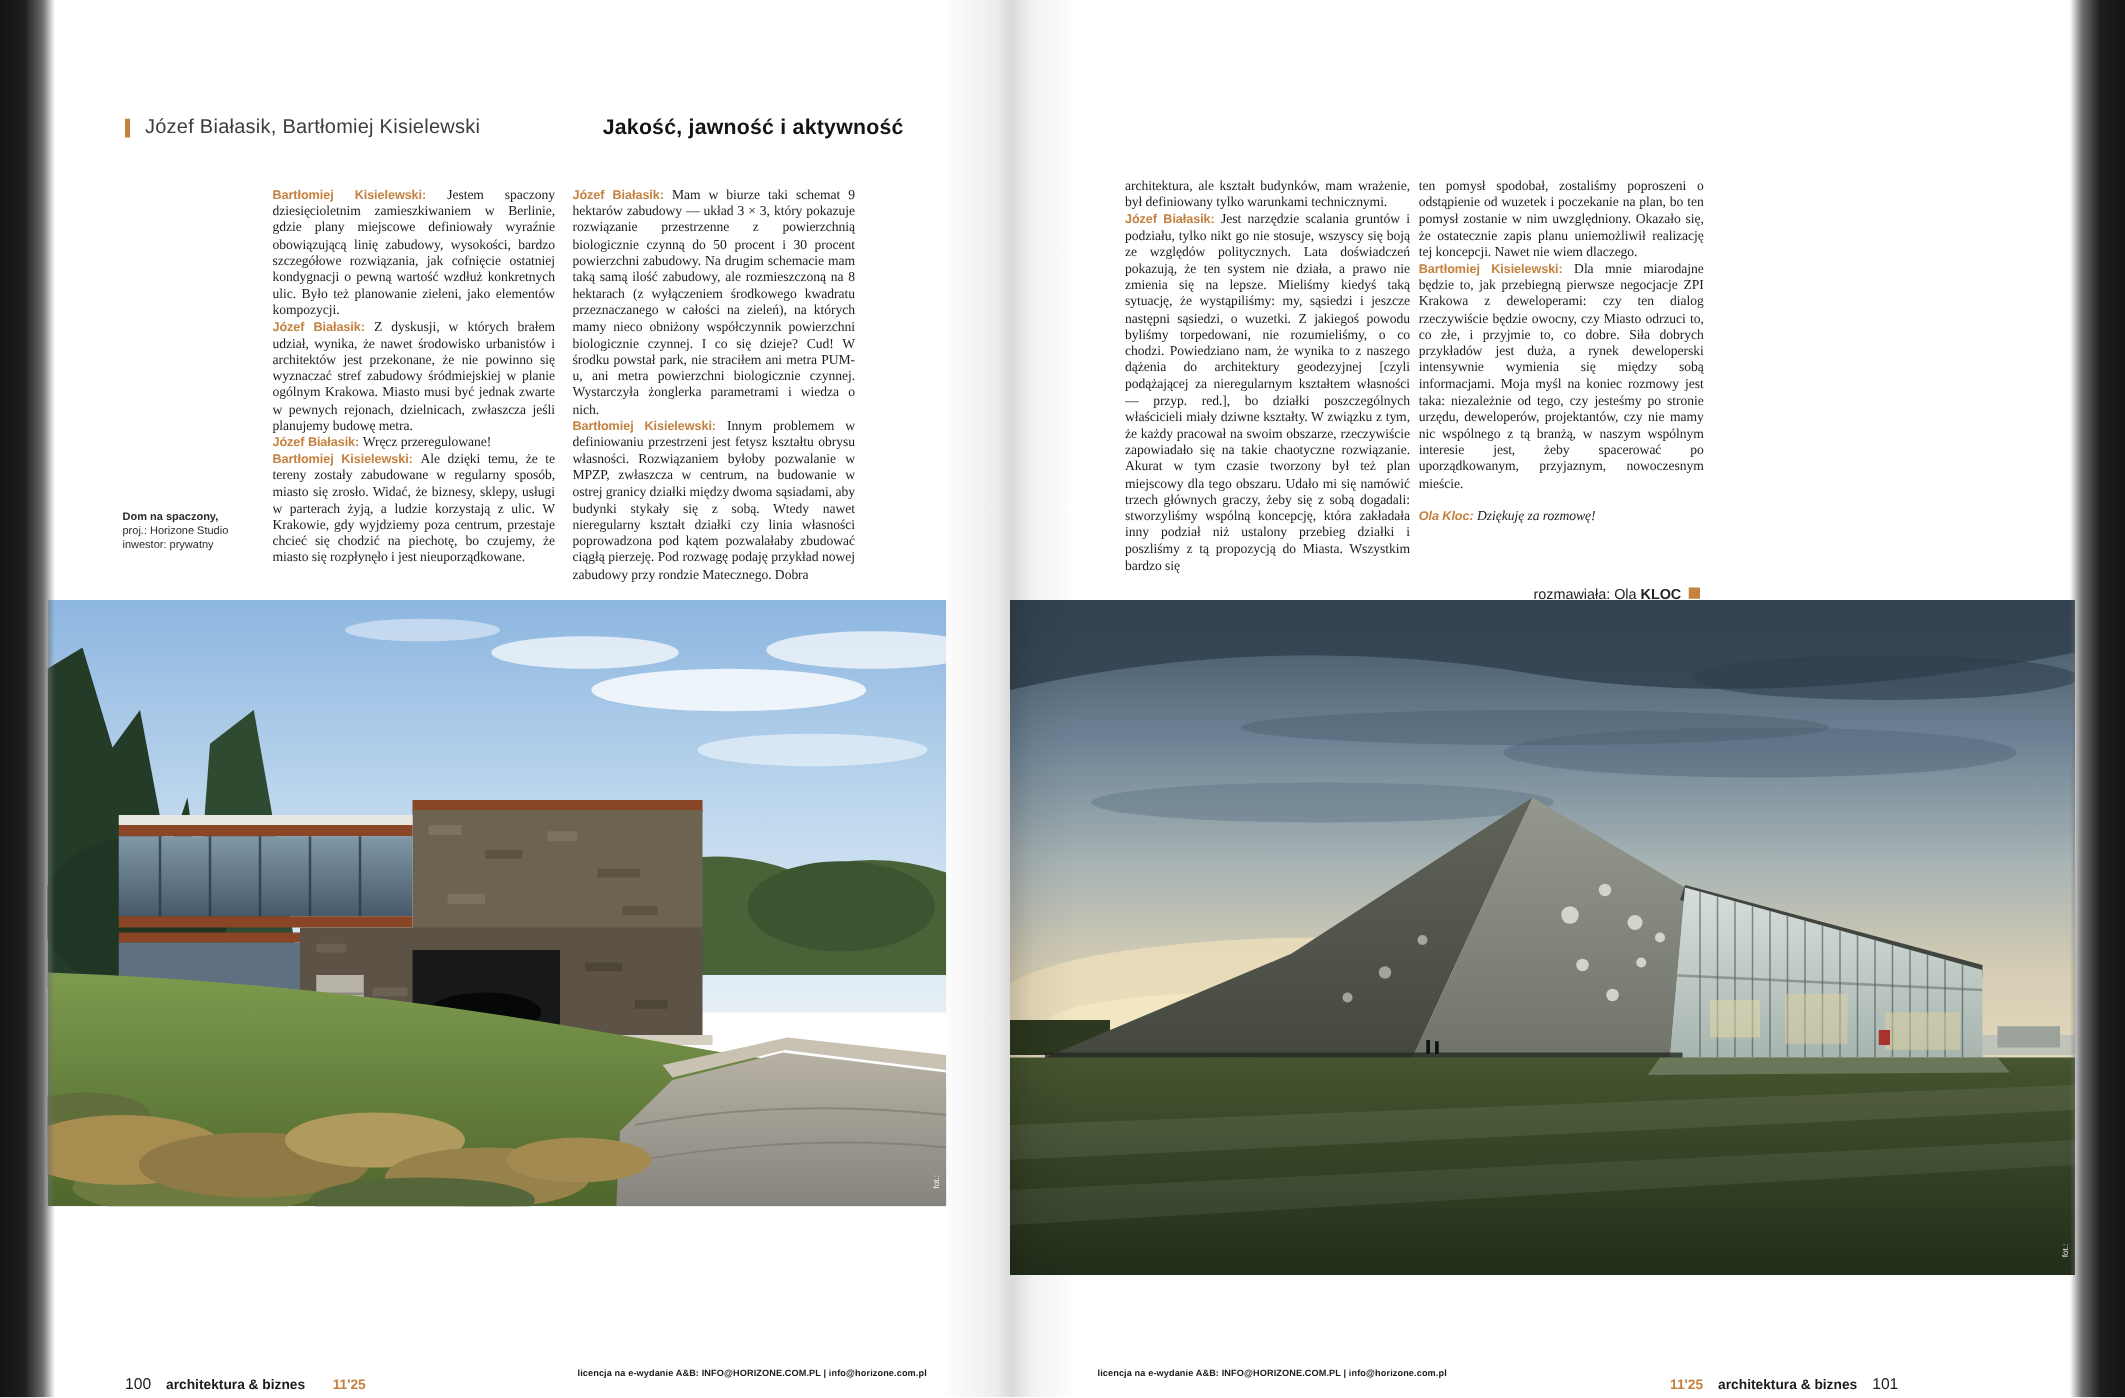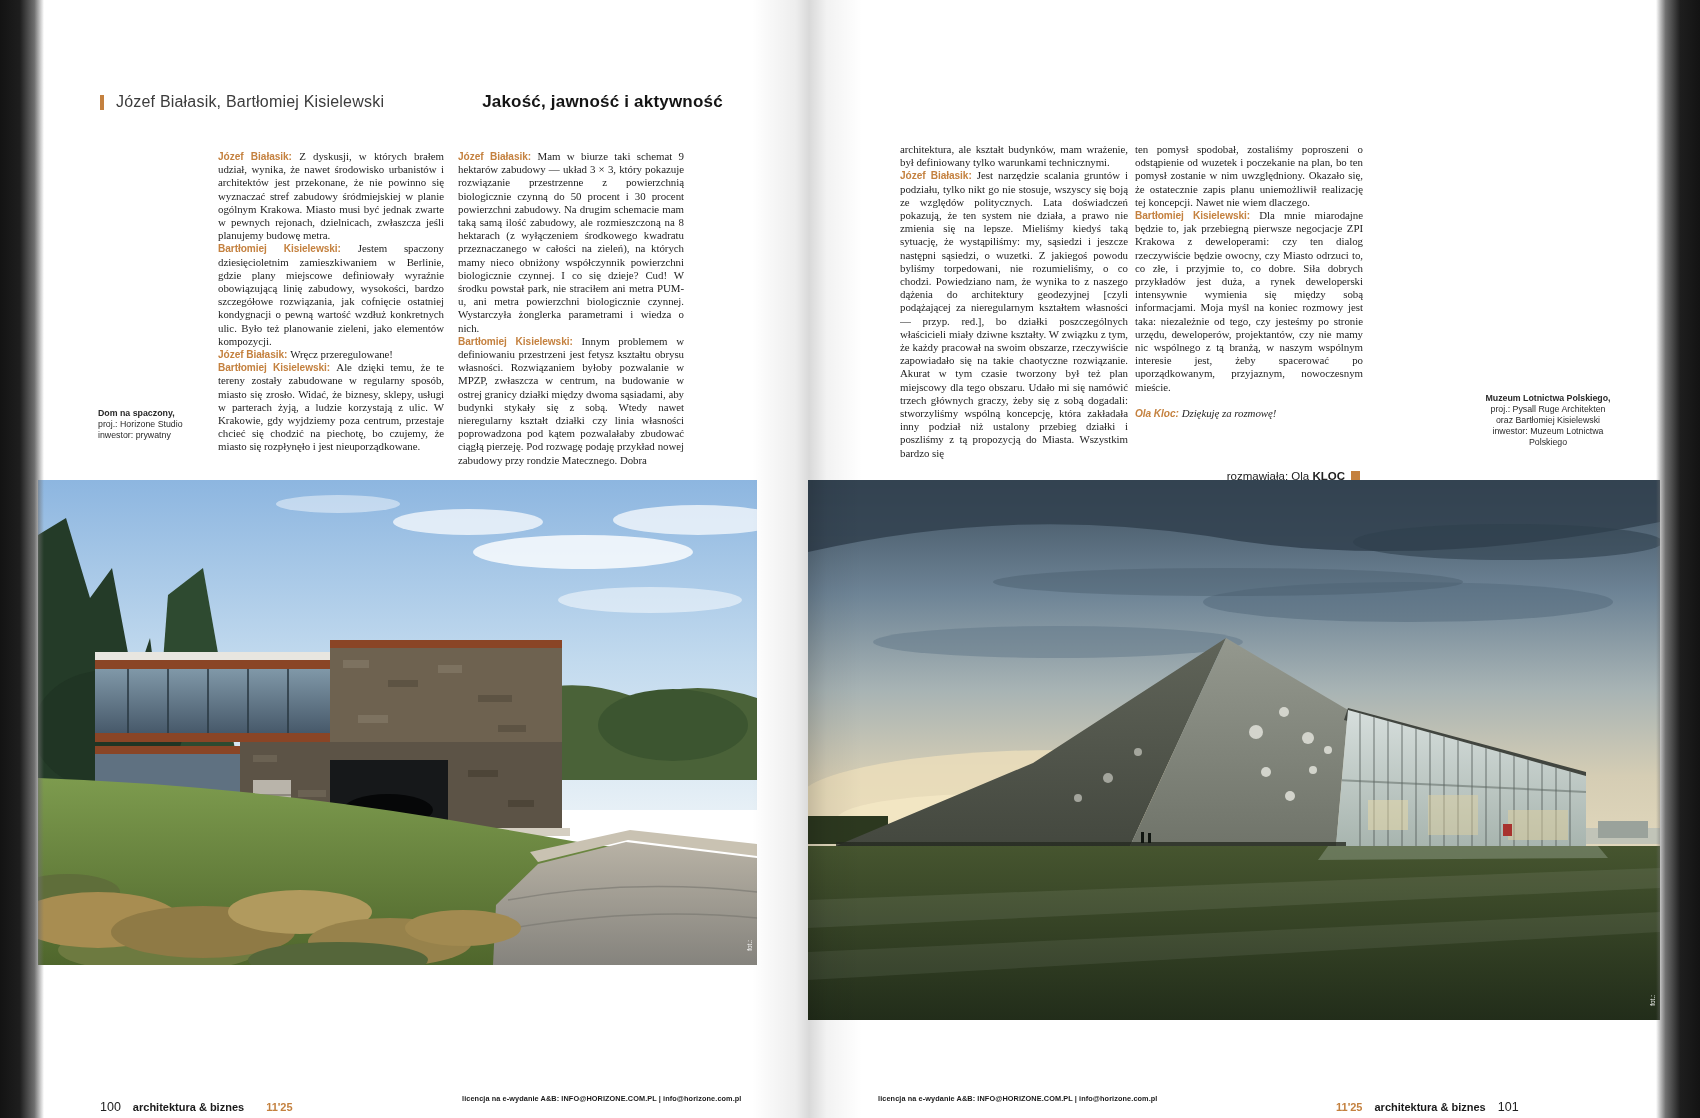--- a/index.html
+++ b/index.html
@@ -63,22 +63,22 @@
 
 <div class="spread">
 
   <div class="header">
     <div class="tick"></div>
     <div class="authors">Józef Białasik, Bartłomiej Kisielewski</div>
     <div class="spread-title">Jakość, jawność i aktywność</div>
   </div>
 
   <div class="col col1">
+      <p class="para"><span class="speaker">Bartłomiej Kisielewski: </span>Jestem spaczony dziesięcioletnim zamieszkiwaniem w Berlinie, gdzie plany miejscowe definiowały wyraźnie obowiązującą linię zabudowy, wysokości, bardzo szczegółowe rozwiązania, jak cofnięcie ostatniej kondygnacji o pewną wartość wzdłuż konkretnych ulic. Było też planowanie zieleni, jako elementów kompozycji.</p>
       <p class="para"><span class="speaker">Józef Białasik: </span>Z dyskusji, w których brałem udział, wynika, że nawet środowisko urbanistów i architektów jest przekonane, że nie powinno się wyznaczać stref zabudowy śródmiejskiej w planie ogólnym Krakowa. Miasto musi być jednak zwarte w pewnych rejonach, dzielnicach, zwłaszcza jeśli planujemy budowę metra.</p>
-      <p class="para"><span class="speaker">Bartłomiej Kisielewski: </span>Jestem spaczony dziesięcioletnim zamieszkiwaniem w Berlinie, gdzie plany miejscowe definiowały wyraźnie obowiązującą linię zabudowy, wysokości, bardzo szczegółowe rozwiązania, jak cofnięcie ostatniej kondygnacji o pewną wartość wzdłuż konkretnych ulic. Było też planowanie zieleni, jako elementów kompozycji.</p>
       <p class="para"><span class="speaker">Józef Białasik: </span>Wręcz przeregulowane!</p>
       <p class="para"><span class="speaker">Bartłomiej Kisielewski: </span>Ale dzięki temu, że te tereny zostały zabudowane w regularny sposób, miasto się zrosło. Widać, że biznesy, sklepy, usługi w parterach żyją, a ludzie korzystają z ulic. W Krakowie, gdy wyjdziemy poza centrum, przestaje chcieć się chodzić na piechotę, bo czujemy, że miasto się rozpłynęło i jest nieuporządkowane.</p>
     </div>
   <div class="col col2">
       <p class="para"><span class="speaker">Józef Białasik: </span>Mam w biurze taki schemat 9 hektarów zabudowy — układ 3 × 3, który pokazuje rozwiązanie przestrzenne z powierzchnią biologicznie czynną do 50 procent i 30 procent powierzchni zabudowy. Na drugim schemacie mam taką samą ilość zabudowy, ale rozmieszczoną na 8 hektarach (z wyłączeniem środkowego kwadratu przeznaczanego w całości na zieleń), na których mamy nieco obniżony współczynnik powierzchni biologicznie czynnej. I co się dzieje? Cud! W środku powstał park, nie straciłem ani metra PUM-u, ani metra powierzchni biologicznie czynnej. Wystarczyła żonglerka parametrami i wiedza o nich.</p>
       <p class="para"><span class="speaker">Bartłomiej Kisielewski: </span>Innym problemem w definiowaniu przestrzeni jest fetysz kształtu obrysu własności. Rozwiązaniem byłoby pozwalanie w MPZP, zwłaszcza w centrum, na budowanie w ostrej granicy działki między dwoma sąsiadami, aby budynki stykały się z sobą. Wtedy nawet nieregularny kształt działki czy linia własności poprowadzona pod kątem pozwalałaby zbudować ciągłą pierzeję. Pod rozwagę podaję przykład nowej zabudowy przy rondzie Matecznego. Dobra</p>
     </div>
   <div class="col col3">
       <p class="para">architektura, ale kształt budynków, mam wrażenie, był definiowany tylko warunkami technicznymi.</p>
       <p class="para"><span class="speaker">Józef Białasik: </span>Jest narzędzie scalania gruntów i podziału, tylko nikt go nie stosuje, wszyscy się boją ze względów politycznych. Lata doświadczeń pokazują, że ten system nie działa, a prawo nie zmienia się na lepsze. Mieliśmy kiedyś taką sytuację, że wystąpiliśmy: my, sąsiedzi i jeszcze następni sąsiedzi, o wuzetki. Z jakiegoś powodu byliśmy torpedowani, nie rozumieliśmy, o co chodzi. Powiedziano nam, że wynika to z naszego dążenia do architektury geodezyjnej [czyli podążającej za nieregularnym kształtem własności — przyp. red.], bo działki poszczególnych właścicieli miały dziwne kształty. W związku z tym, że każdy pracował na swoim obszarze, rzeczywiście zapowiadało się na takie chaotyczne rozwiązanie. Akurat w tym czasie tworzony był też plan miejscowy dla tego obszaru. Udało mi się namówić trzech głównych graczy, żeby się z sobą dogadali: stworzyliśmy wspólną koncepcję, która zakładała inny podział niż ustalony przebieg działki i poszliśmy z tą propozycją do Miasta. Wszystkim bardzo się</p>
@@ -86,27 +86,20 @@
   <div class="col col4">
       <p class="para">ten pomysł spodobał, zostaliśmy poproszeni o odstąpienie od wuzetek i poczekanie na plan, bo ten pomysł zostanie w nim uwzględniony. Okazało się, że ostatecznie zapis planu uniemożliwił realizację tej koncepcji. Nawet nie wiem dlaczego.</p>
       <p class="para"><span class="speaker">Bartłomiej Kisielewski: </span>Dla mnie miarodajne będzie to, jak przebiegną pierwsze negocjacje ZPI Krakowa z deweloperami: czy ten dialog rzeczywiście będzie owocny, czy Miasto odrzuci to, co złe, i przyjmie to, co dobre. Siła dobrych przykładów jest duża, a rynek deweloperski intensywnie wymienia się między sobą informacjami. Moja myśl na koniec rozmowy jest taka: niezależnie od tego, czy jesteśmy po stronie urzędu, deweloperów, projektantów, czy nie mamy nic wspólnego z tą branżą, w naszym wspólnym interesie jest, żeby spacerować po uporządkowanym, przyjaznym, nowoczesnym mieście.</p>
       <p class="para italic"><span class="speaker">Ola Kloc: </span>Dziękuję za rozmowę!</p>
     </div>
 
   <div class="cap cap-house">
       <div class="line first">Dom na spaczony,</div>
       <div class="line">proj.: Horizone Studio</div>
       <div class="line">inwestor: prywatny</div>
-    </div>
-  <div class="cap cap-museum">
-      <div class="line first">Muzeum Lotnictwa Polskiego,</div>
-      <div class="line">proj.: Pysall Ruge Architekten</div>
-      <div class="line">oraz Bartłomiej Kisielewski</div>
-      <div class="line">inwestor: Muzeum Lotnictwa</div>
-      <div class="line">Polskiego</div>
     </div>
 
   <div class="byline">
     <div class="who"><span>rozmawiała: Ola </span><b>KLOC</b><span class="endmark"></span></div>
     <div class="sub">sekretarza redakcji A&amp;B</div>
   </div>
 
   <figure class="photo photo-house" style="margin:0">
     <svg viewBox="0 0 719 485" preserveAspectRatio="none">
       <defs>

